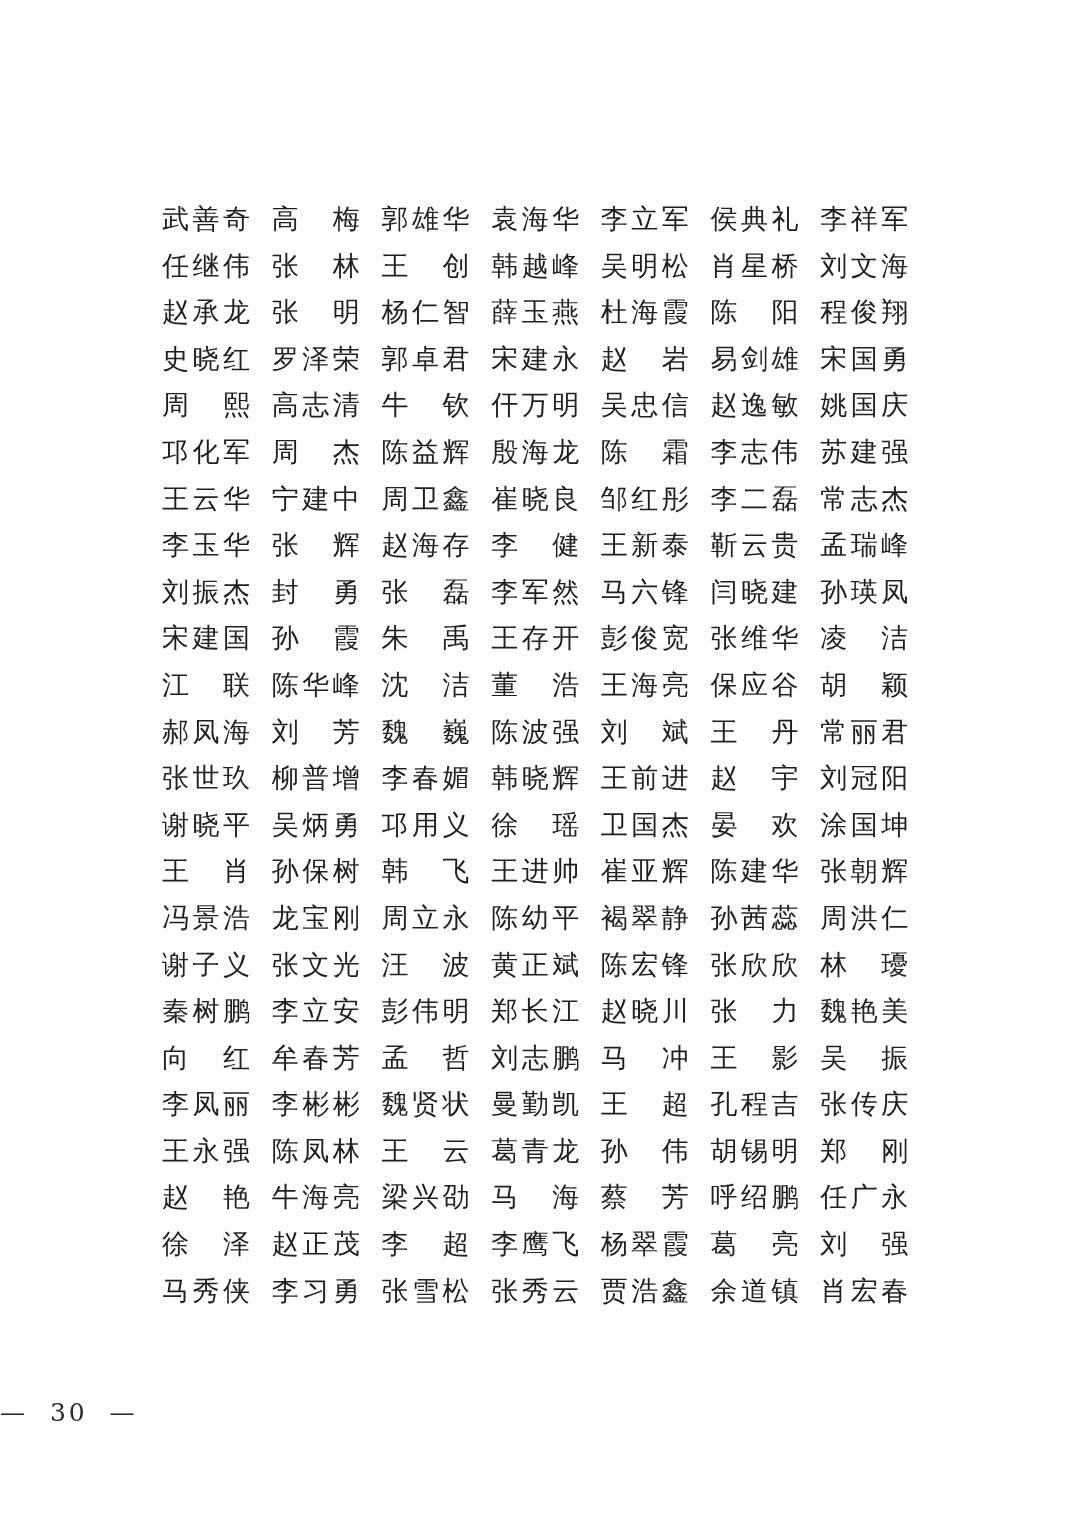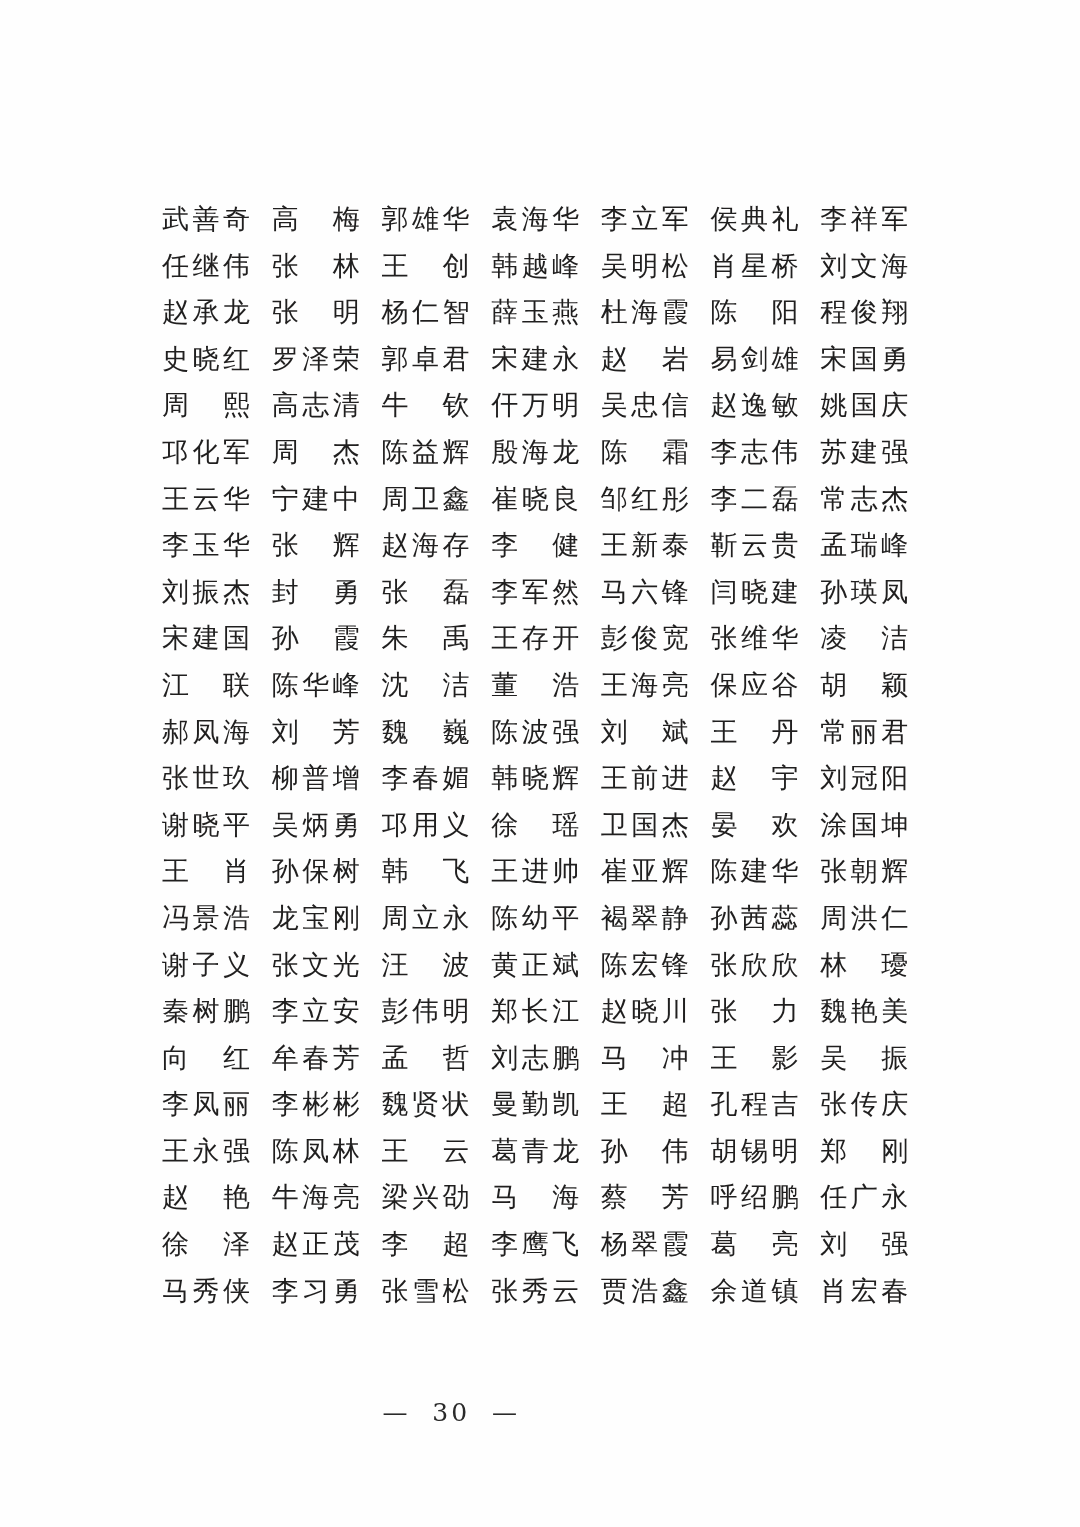--- a/index.html
+++ b/index.html
@@ -61,21 +61,21 @@
   .name-inner > span {
     display: inline-block;
   }
 
   
   #page-footer {
     position: absolute;
     left: 0;
     top: 1398px;
     width: 1080px;
-    text-align: right;
+    text-align: left;
     padding-right: 560px;
     box-sizing: border-box;
   }
   #page-number {
     font-family: "DejaVu Serif", "Liberation Serif", serif;
     font-size: 25px;
     color: #2a2a2a;
     letter-spacing: 3px;
     white-space: pre;
   }

